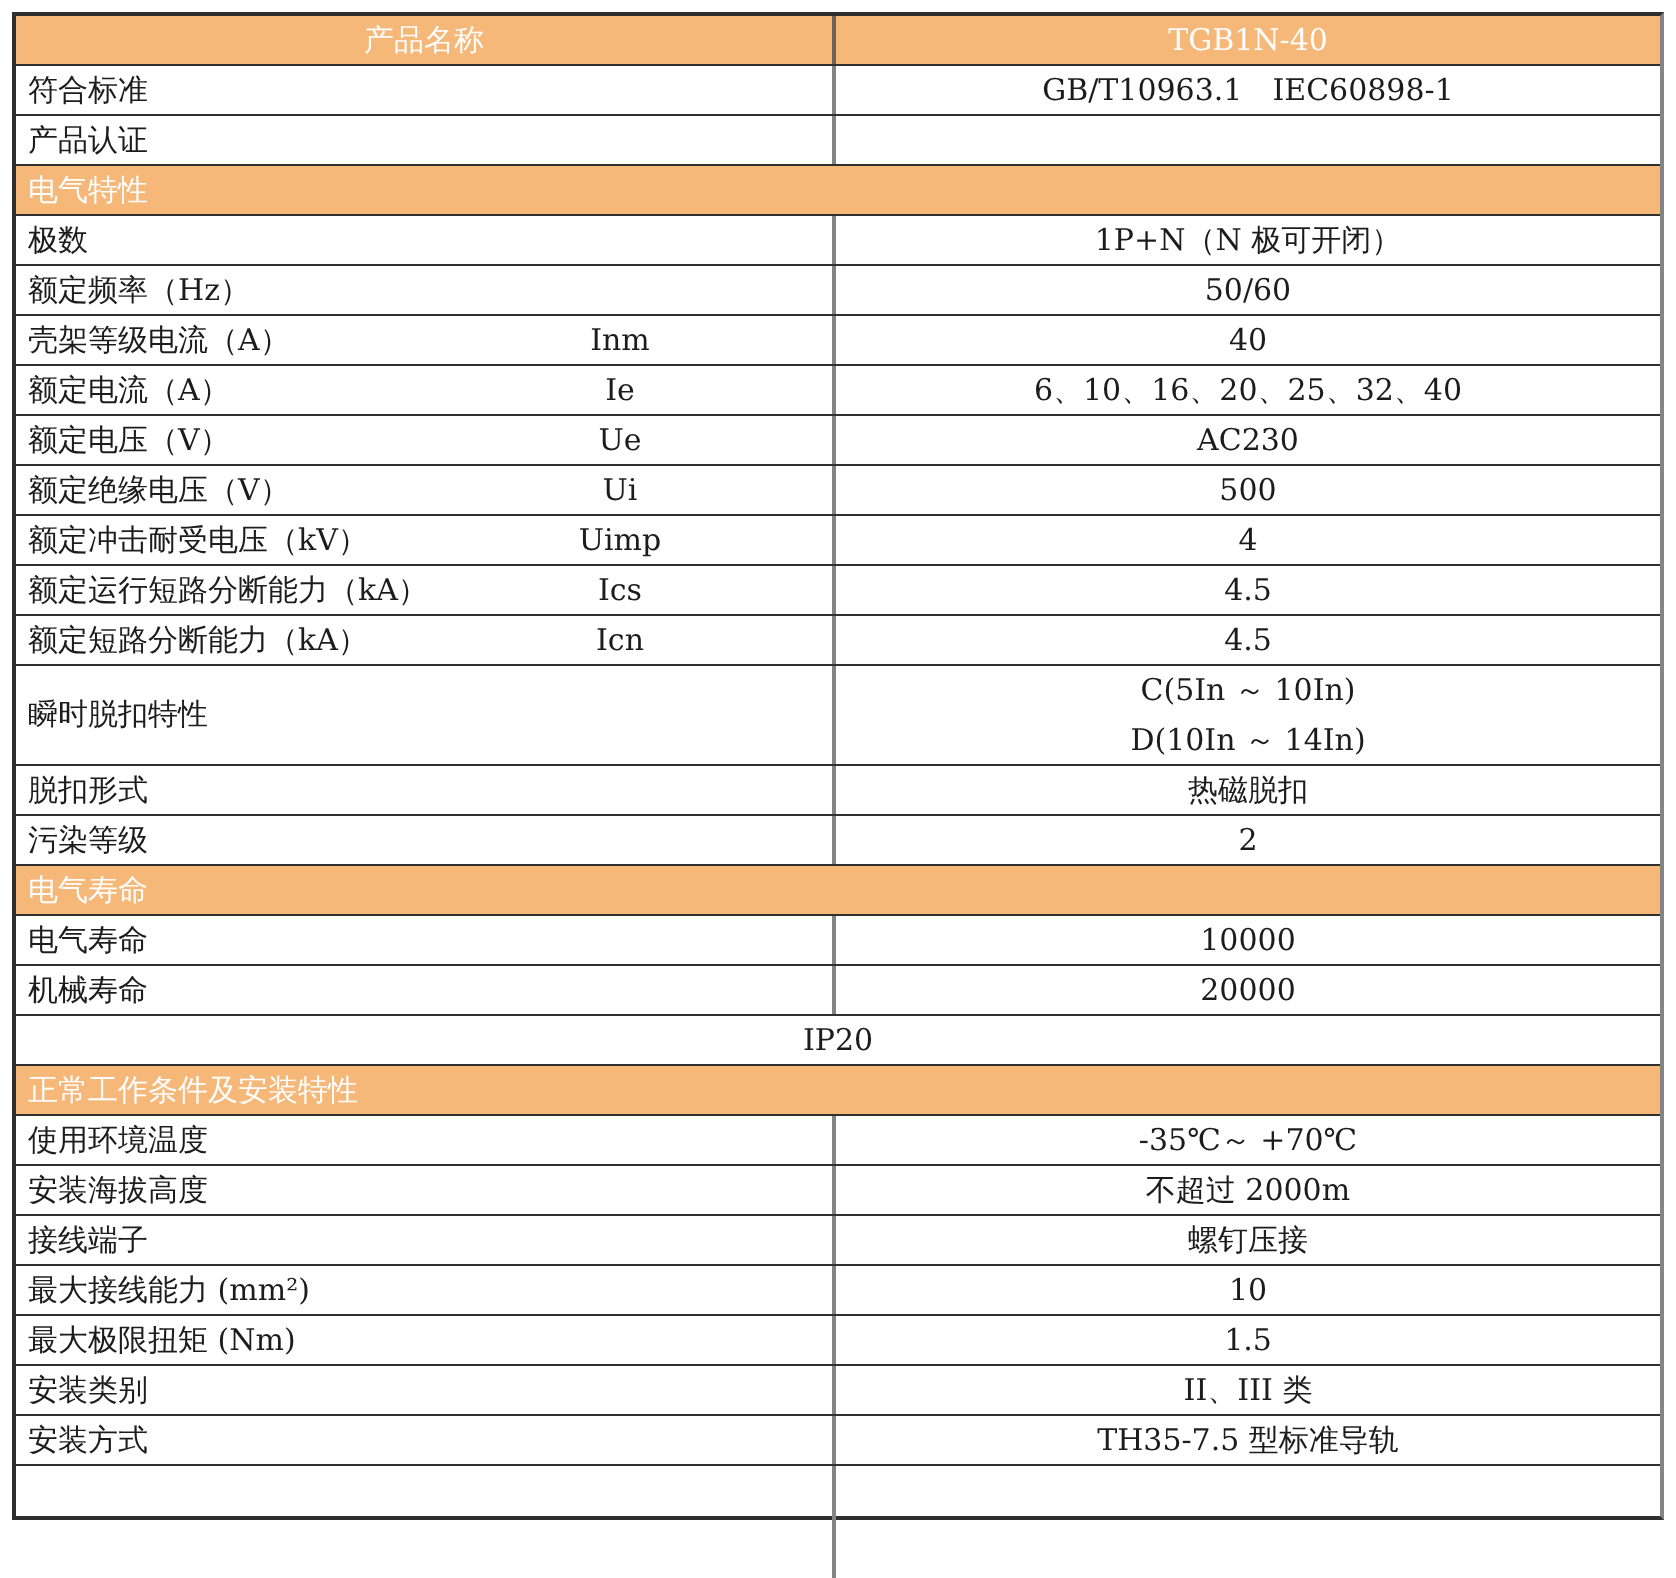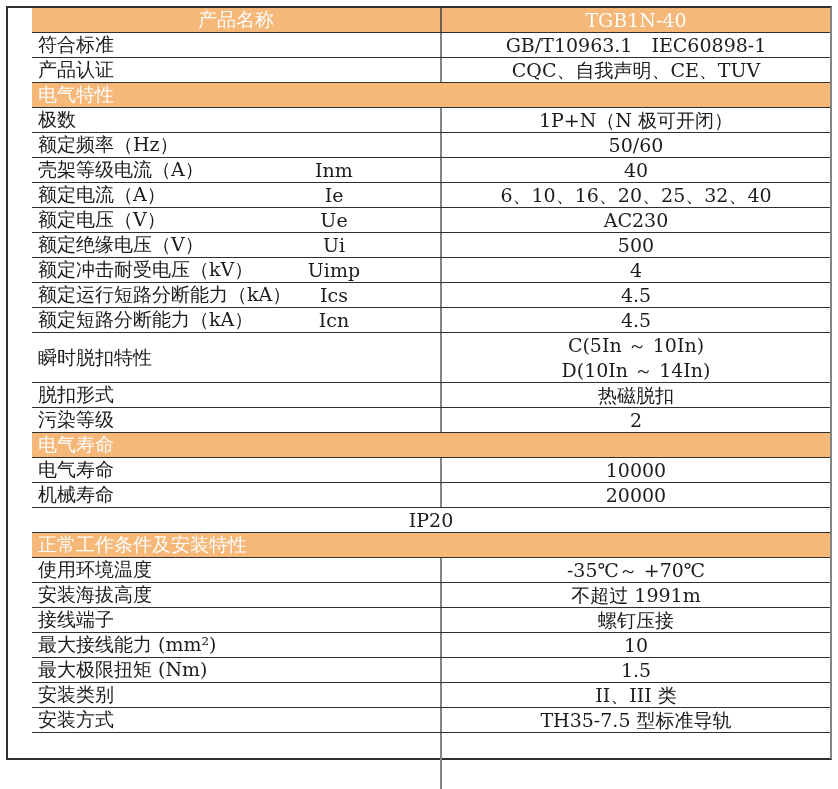--- a/index.html
+++ b/index.html
@@ -22,21 +22,21 @@
     box-sizing:border-box;
     border-top:2px solid var(--grid-dark);
     border-left:2px solid var(--grid-dark);
     border-bottom:2px solid var(--grid-dark);
     border-right:2px solid var(--grid-gray);
     background:#fff;
   }
   .row{
     display:flex;height:25px;box-sizing:border-box;
     border-bottom:1px solid var(--grid-dark);
-    align-items:stretch;font-size:19px;margin-left:24px;
+    align-items:stretch;font-size:15px;
   }
   .row:last-child{border-bottom:none;flex-direction:column;}
   .row.tall{height:50px;}
   .cell{box-sizing:border-box;display:flex;align-items:center;}
   .label-cell{
     width:410px;flex:0 0 410px;position:relative;
     padding-left:6px;
     border-right:2px solid var(--grid-gray);
   }
   .label-cell.center{justify-content:center;padding-left:0;}
@@ -75,23 +75,20 @@
         <span>符合标准</span>
       </div>
       <div class="cell value-cell">
         <span>GB/T10963.1　IEC60898-1</span>
       </div>
     </div>
     <div class="row data">
       <div class="cell label-cell">
         <span>产品认证</span>
       </div>
-      <div class="cell value-cell">
-        <span>CQC、自我声明、CE、TUV</span>
-      </div>
     </div>
     <div class="row section">
       <span>电气特性</span>
     </div>
     <div class="row data">
       <div class="cell label-cell">
         <span>极数</span>
       </div>
       <div class="cell value-cell">
         <span>1P+N（N 极可开闭）</span>
@@ -226,21 +223,21 @@
       </div>
       <div class="cell value-cell">
         <span>-35℃～ +70℃</span>
       </div>
     </div>
     <div class="row data">
       <div class="cell label-cell">
         <span>安装海拔高度</span>
       </div>
       <div class="cell value-cell">
-        <span>不超过 1991m</span>
+        <span>不超过 2000m</span>
       </div>
     </div>
     <div class="row data">
       <div class="cell label-cell">
         <span>接线端子</span>
       </div>
       <div class="cell value-cell">
         <span>螺钉压接</span>
       </div>
     </div>

